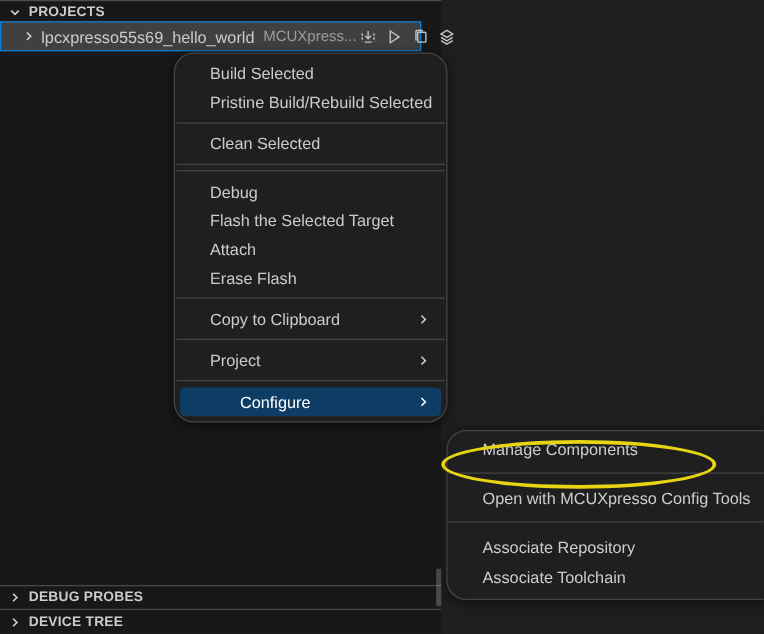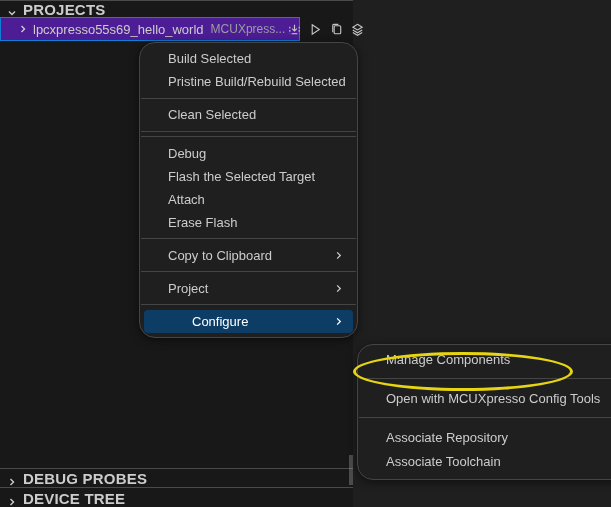--- a/index.html
+++ b/index.html
@@ -5,32 +5,32 @@
   html,body{margin:0;padding:0;background:#1f1f1f;}
   .screen{
     position:relative;width:611px;height:507px;overflow:hidden;
     background:#1f1f1f;font-family:"Liberation Sans",sans-serif;
     -webkit-font-smoothing:antialiased;color:#cccccc;
   }
   
   .sidebar{position:absolute;left:0;top:0;width:353px;height:507px;background:#181818;}
   .panel-header{
     position:absolute;left:0;width:353px;height:18px;box-sizing:border-box;
-    display:flex;align-items:flex-end;gap:6px;padding:0 0 0 7px;
-    font-size:15px;font-weight:bold;color:#cccccc;letter-spacing:.2px;
+    display:flex;align-items:center;gap:6px;padding:0 0 0 7px;
+    font-size:11px;font-weight:bold;color:#cccccc;letter-spacing:.2px;
     border-top:1px solid rgba(204,204,204,0.28);cursor:pointer;
   }
   .ph-projects{top:0;}
   .ph-debug{top:468px;height:19px;}
   .ph-device{top:487px;height:20px;}
   .chev{flex:0 0 auto;display:block;}
   
   .project-row{
-    position:absolute;top:17px;left:0;width:300px;height:24px;box-sizing:border-box;
-    background:#4c1d95;border:1px solid #0d7fd6;
+    position:absolute;top:17px;left:0;width:337px;height:24px;box-sizing:border-box;
+    background:#404040;border:1px solid #0d7fd6;
     display:flex;align-items:center;padding:0 4px 0 17px;cursor:pointer;
   }
   .proj-name{font-size:13px;color:#cccccc;margin-left:5px;white-space:nowrap;}
   .proj-desc{font-size:12px;color:#9d9d9d;margin-left:7px;white-space:nowrap;}
   .row-actions{margin-left:auto;display:flex;align-items:center;gap:3px;}
   .act-btn{width:18px;height:18px;display:flex;align-items:center;justify-content:center;
     border-radius:3px;cursor:pointer;}
   .scroll-thumb{position:absolute;right:0;top:455px;width:4px;height:30px;
     background:rgba(140,140,140,0.45);}
   

